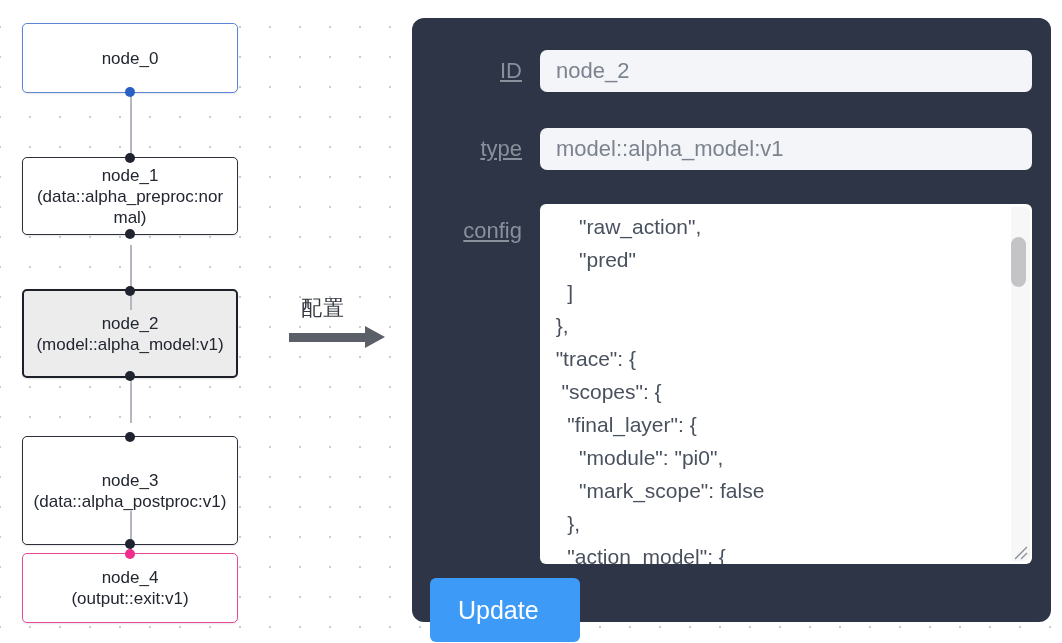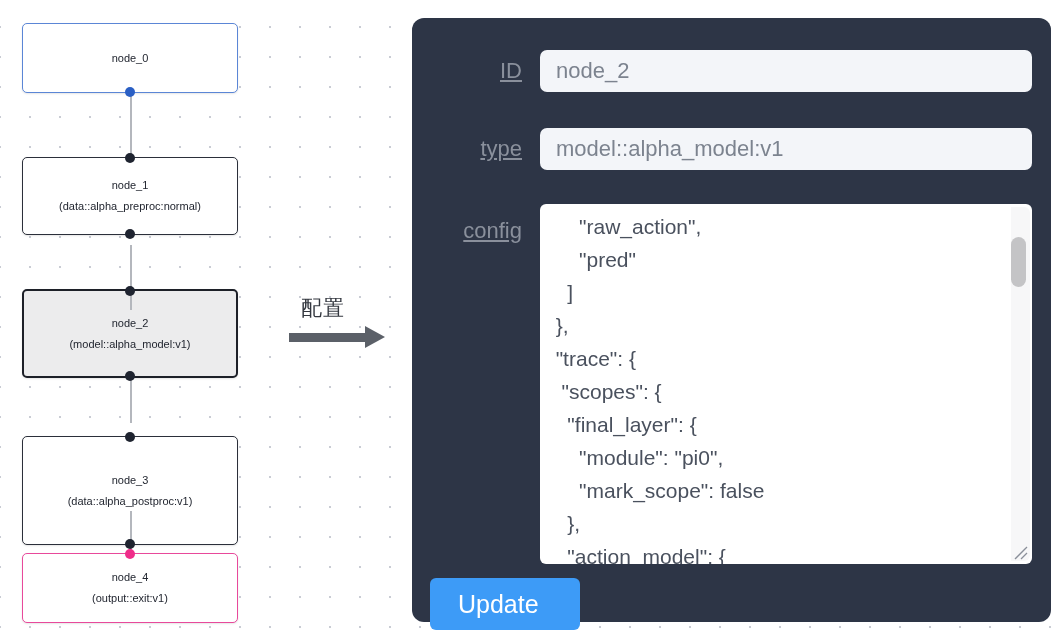--- a/index.html
+++ b/index.html
@@ -48,21 +48,21 @@
     box-sizing: border-box;
     background: #ffffff;
     border: 1.5px solid #2b2f3a;
     border-radius: 5px;
     display: flex;
     flex-direction: column;
     align-items: center;
     justify-content: center;
     text-align: center;
     color: #222630;
-    font-size: 11px;
+    font-size: 17px;
     line-height: 21px;
     padding: 4px 8px;
     box-shadow: 0 1px 2px rgba(0,0,0,0.10);
   }
   .node .nl { display: block; white-space: pre-wrap; word-break: break-all; }
   .node.input-node  { border-color: #5b86d6; border-width: 1.4px; }
   .node.output-node { border-color: #e8499b; border-width: 1.6px; }
   .node.selected    { background: #ececed; border-color: #1d2028; border-width: 2px; }
 
   .port {
@@ -213,21 +213,21 @@
     width: 20px; height: 20px;
     color: #8a8f99;
     pointer-events: auto;
   }
 
   #update-button {
     position: absolute;
     left: 18px;
     top: 560px;
     width: 150px;
-    height: 52px;
+    height: 64px;
     background: #3d9bf7;
     border: none;
     border-radius: 6px;
     color: #ffffff;
     font-family: "Liberation Sans", sans-serif;
     font-size: 25px;
     text-align: left;
     padding-left: 28px;
     cursor: pointer;
     outline: none;

